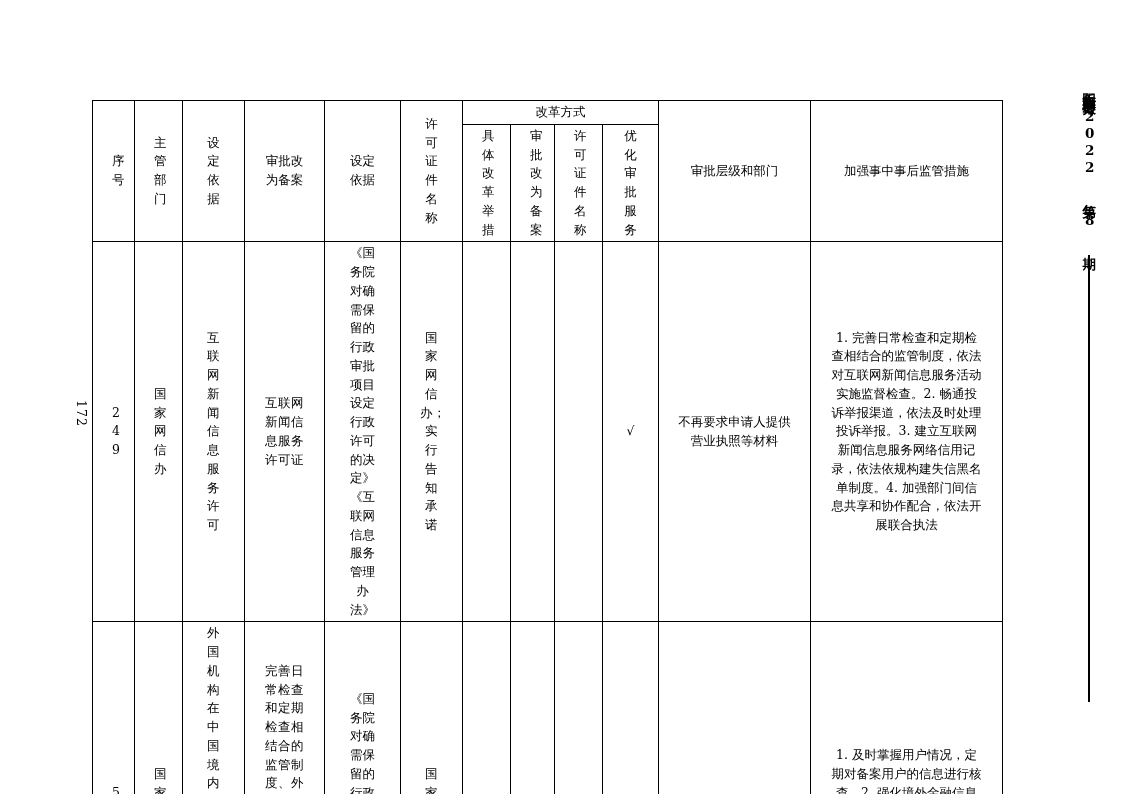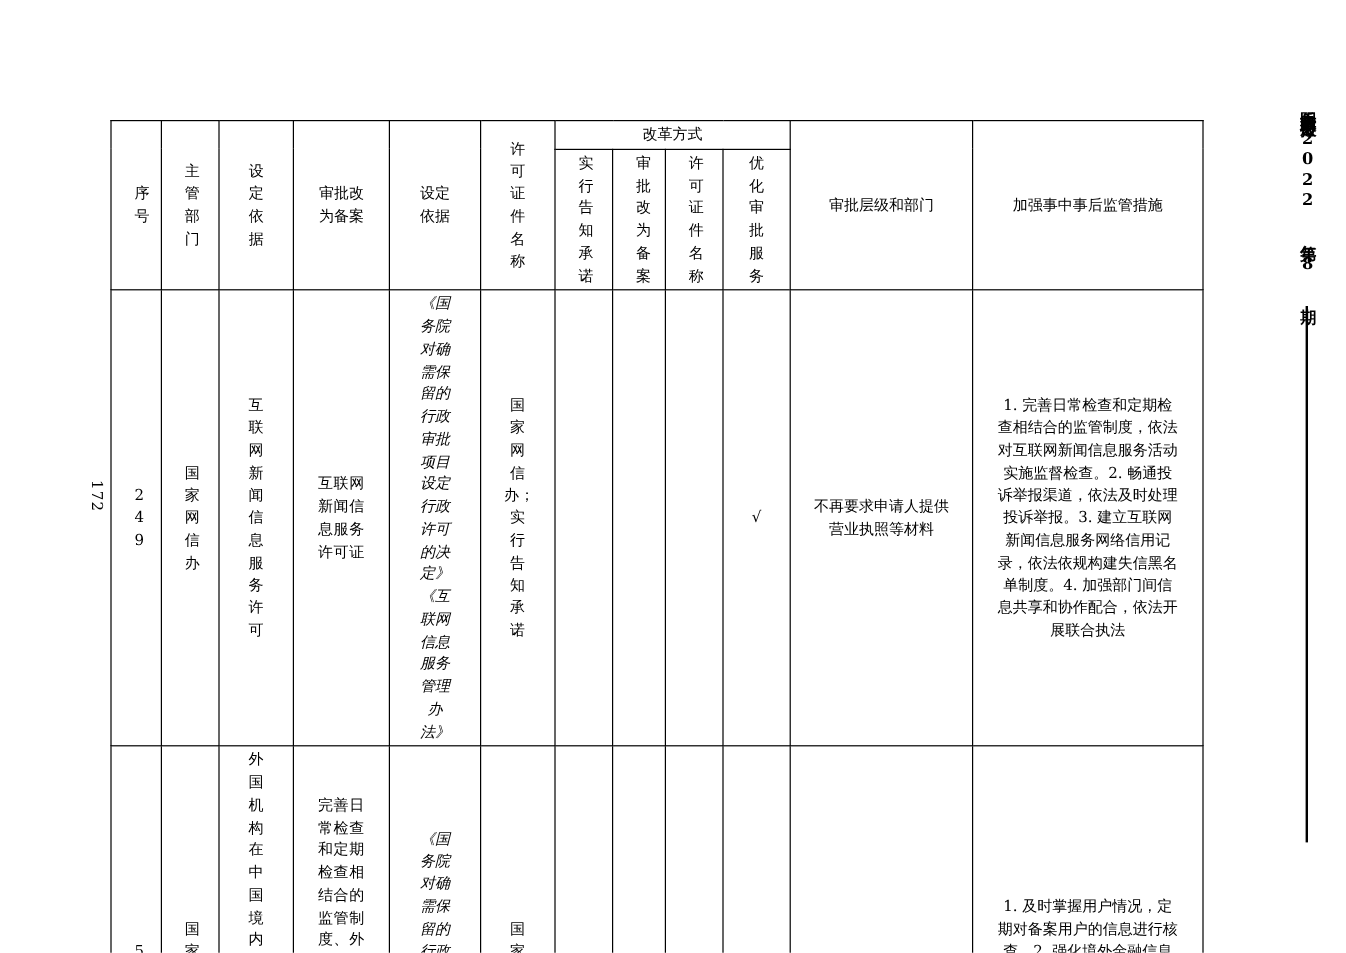--- a/index.html
+++ b/index.html
@@ -115,21 +115,20 @@
   }
   td.body-center {
     text-align: center;
     line-height: 1.65;
     padding: 6px 7px;
   }
   td.basis {
     text-align: left;
     line-height: 1.6;
     padding: 4px 5px;
-    font-style: italic;
   }
   .check {
     font-size: 14px;
   }
   tr.row392 td { height: 238px; }
   tr.row393 td { height: 258px; }
 </style>
 </head>
 <body>
 
@@ -162,21 +161,21 @@
         <th rowspan="2">主管部门</th>
         <th rowspan="2">设定依据</th>
         <th rowspan="2">审批改为备案</th>
         <th rowspan="2">设定依据</th>
         <th rowspan="2">许可证件名称</th>
         <th colspan="4">改革方式</th>
         <th rowspan="2">审批层级和部门</th>
         <th rowspan="2">加强事中事后监管措施</th>
       </tr>
       <tr class="hdr-main">
-        <th>实行告知承诺</th>
+        <th>具体改革举措</th>
         <th>审批改为备案</th>
         <th>许可证件名称</th>
         <th>优化审批服务</th>
       </tr>
     </thead>
     <tbody>
       <tr class="row392">
         <td>249</td>
         <td class="vert">国家网信办</td>
         <td class="vert">互联网新闻信息服务许可</td>

